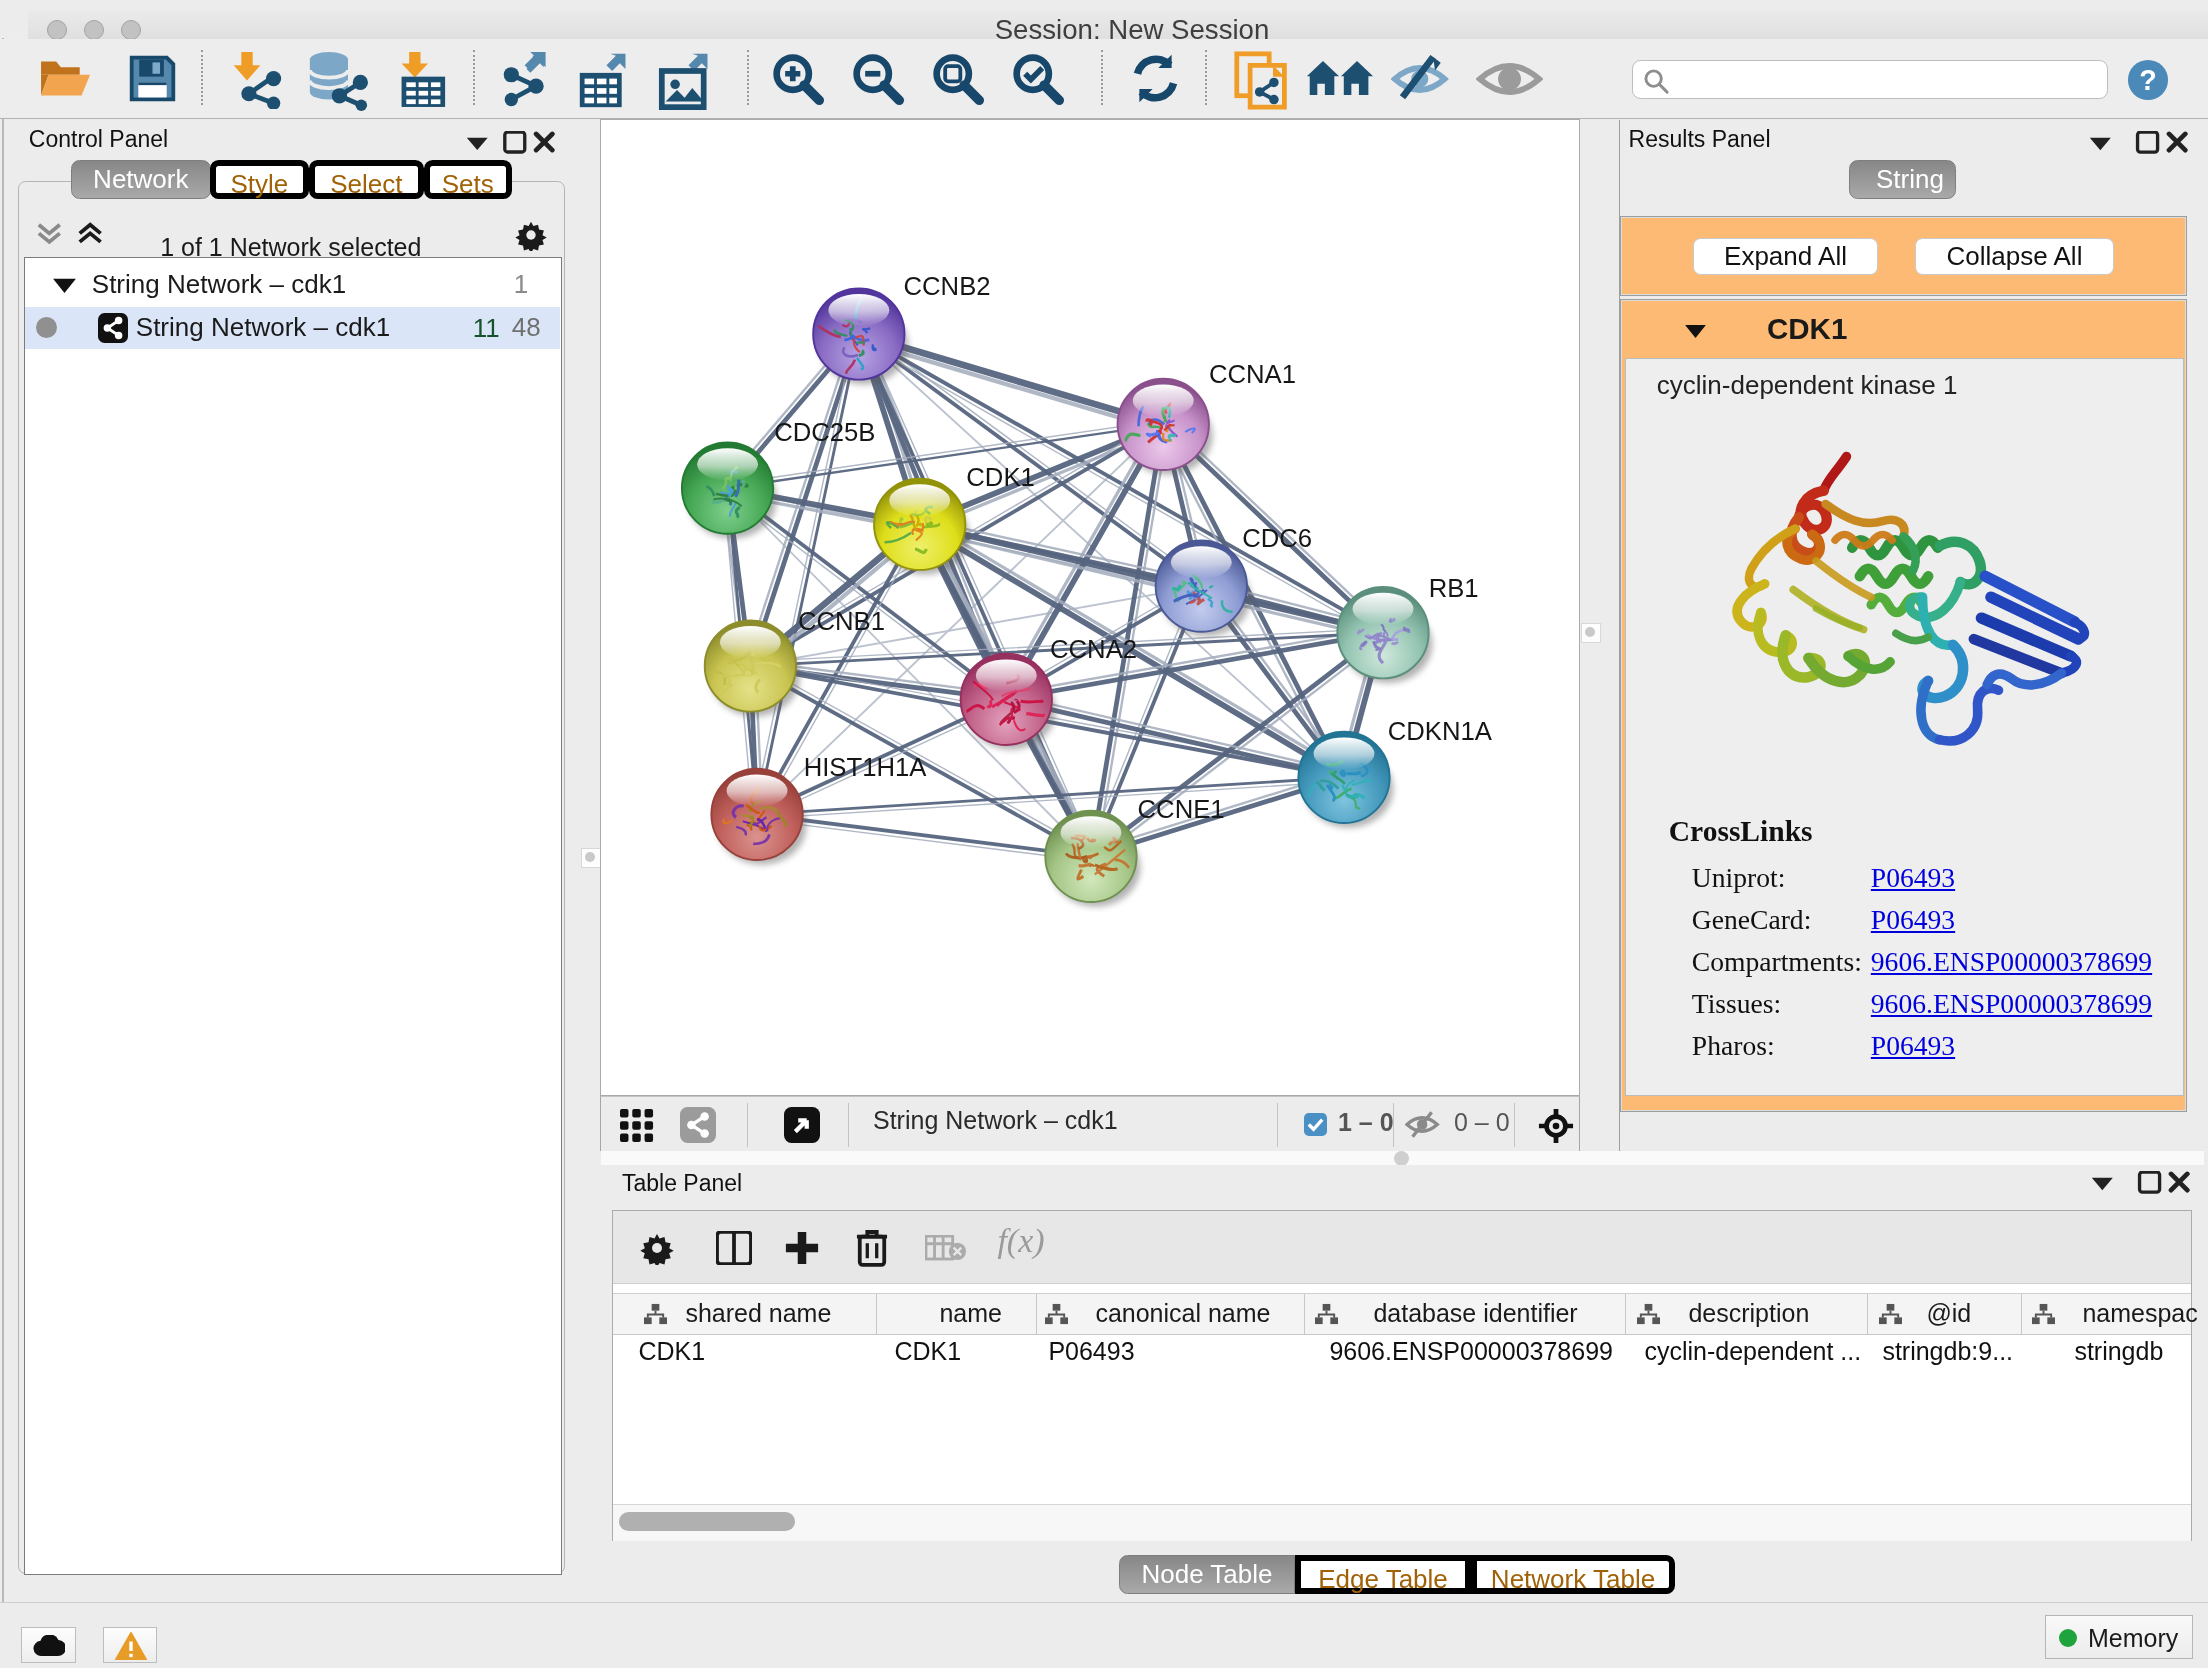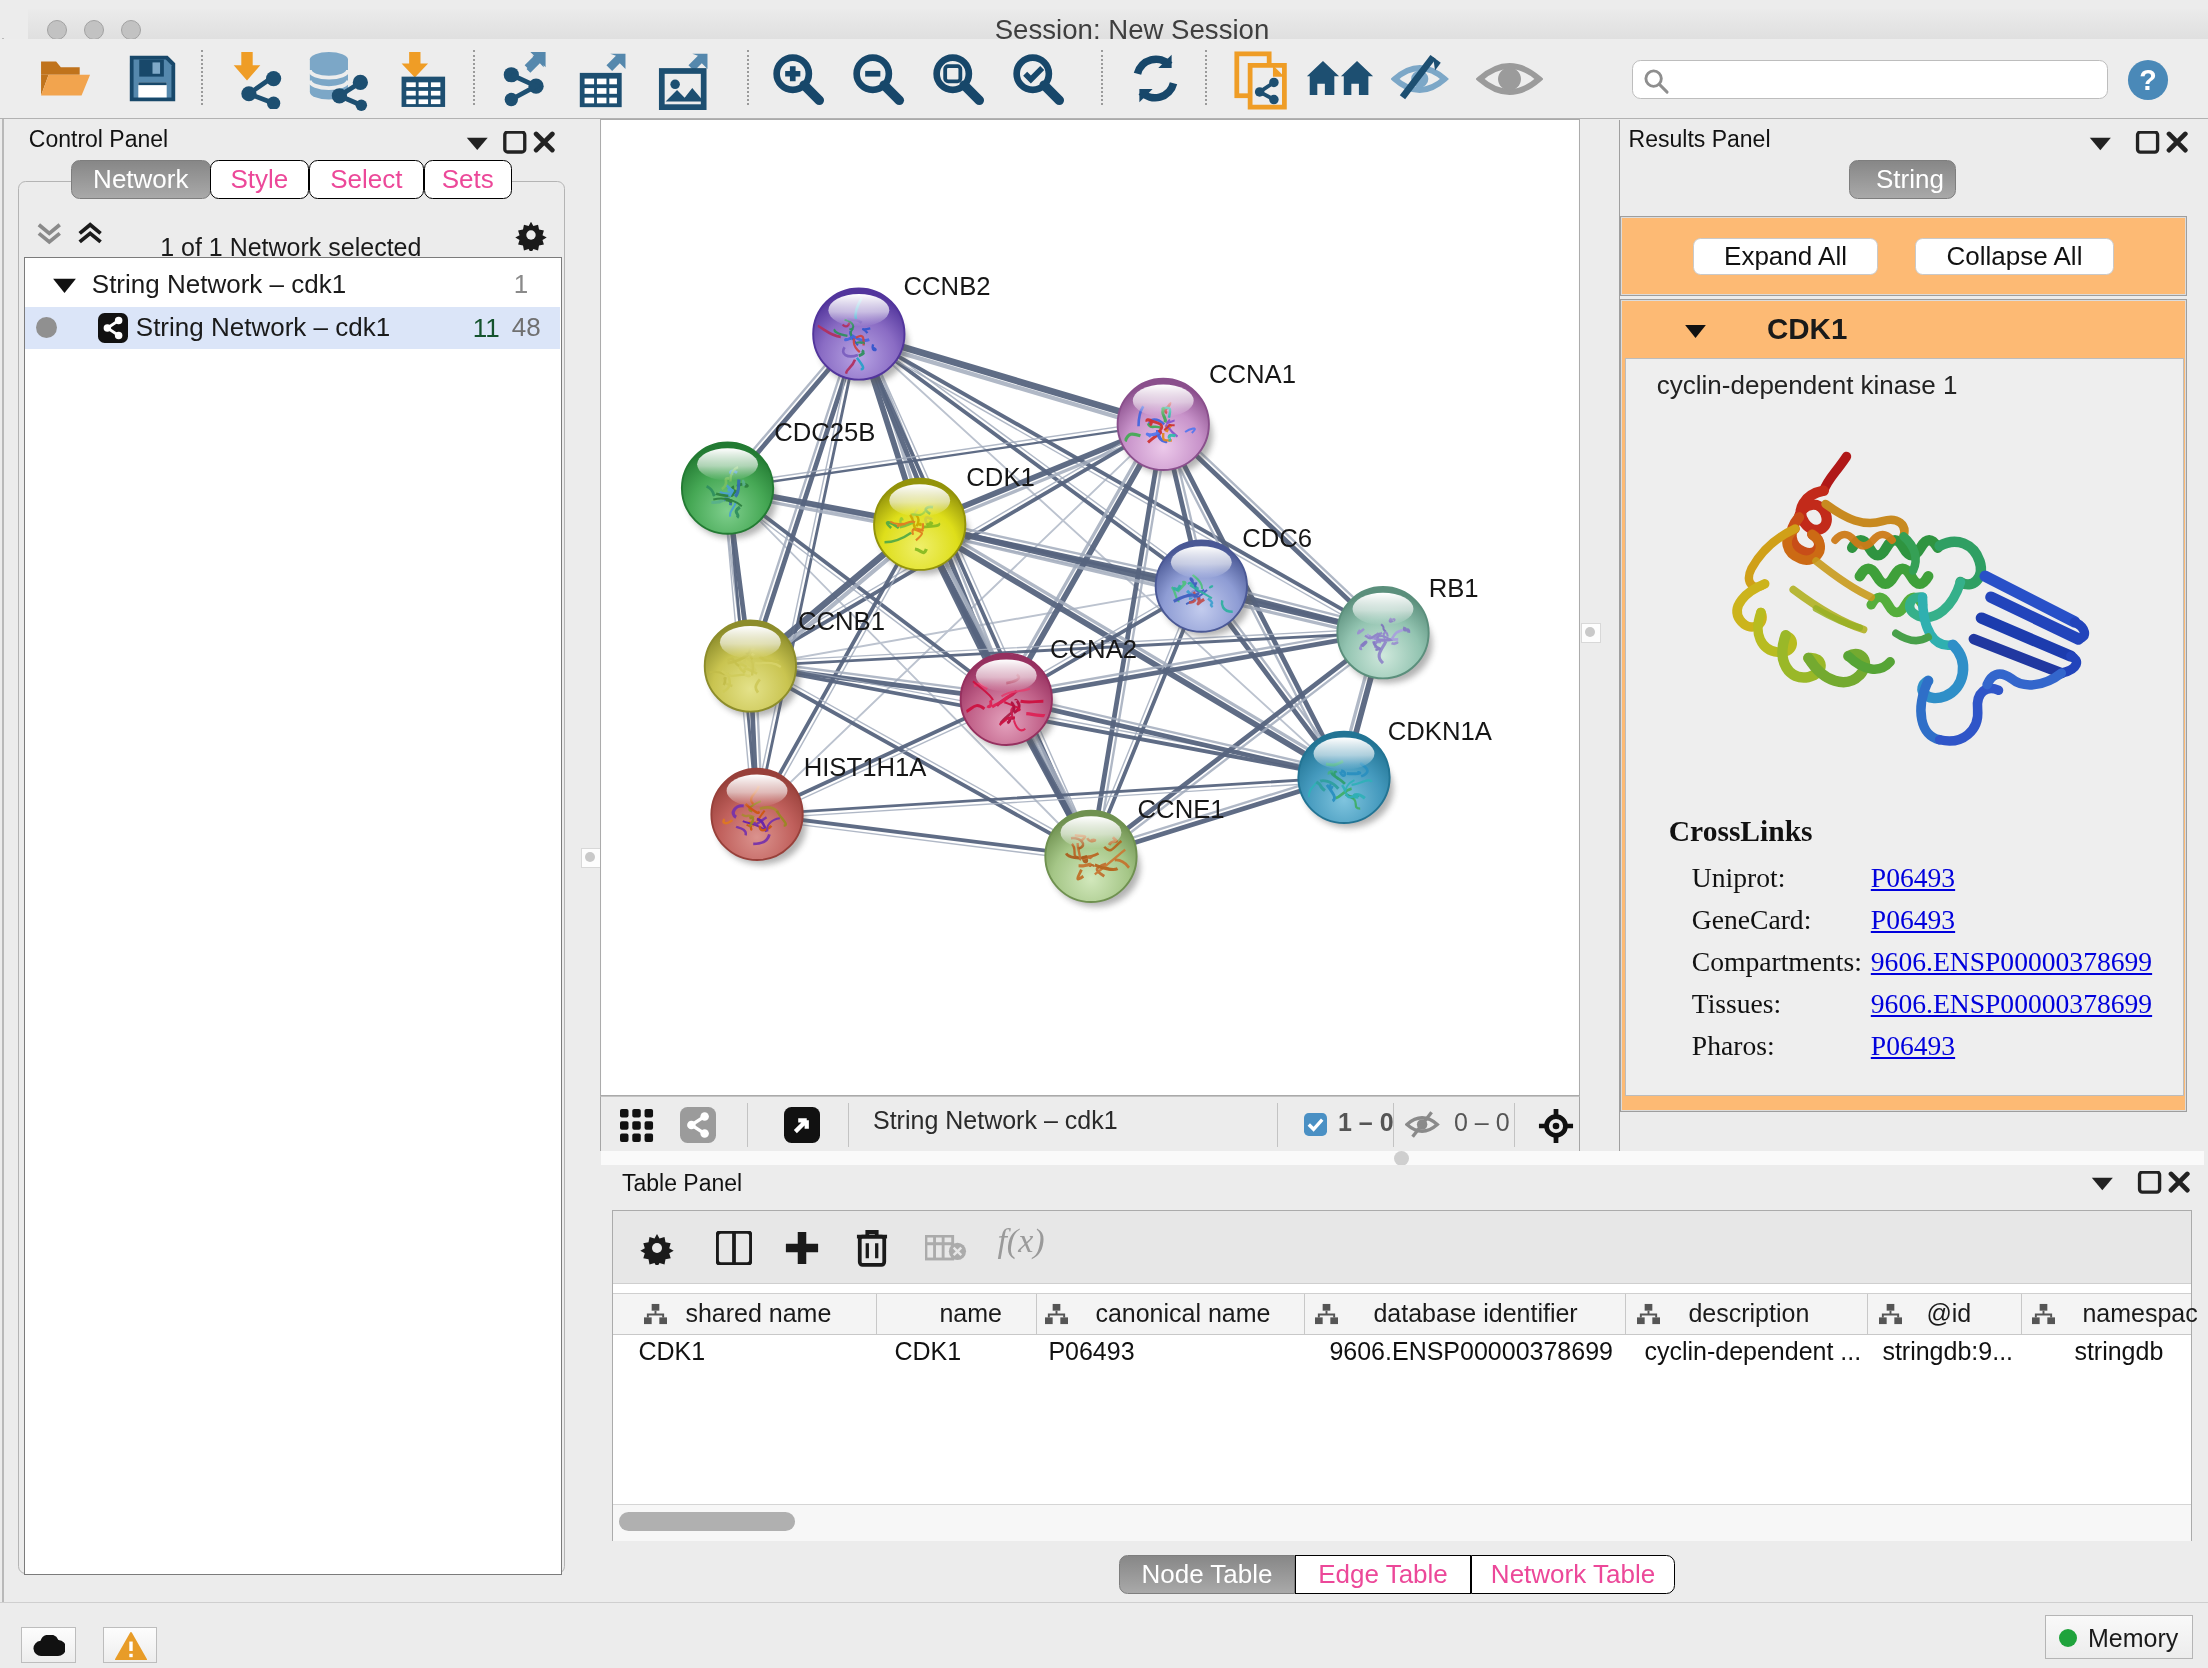--- a/index.html
+++ b/index.html
@@ -16,22 +16,22 @@
   
   #toolbar{left:0;top:39px;width:2208px;height:80px;background:#ededed;
       border-bottom:1px solid #b2b2b2;box-sizing:border-box;}
   .tbi{position:absolute;top:16px;}
   .tsep{position:absolute;top:11.4px;width:0;height:55px;
       border-left:2.9px dotted #9a9a9a;}
   #searchbox{position:absolute;left:1632px;top:21px;width:476px;height:39px;
       background:#fff;border:1.9px solid #bdbdbd;border-radius:8.6px;box-sizing:border-box;}
   
   .ptitle{font-size:23px;color:#111;}
-  .tab{position:absolute;height:39px;box-sizing:border-box;border:1px solid #000000;
-       background:#fff;border-radius:8.6px;text-align:center;font-size:26px;line-height:37px;color:#ec4899;}
+  .tab{position:absolute;height:39px;box-sizing:border-box;border:6px solid #000000;
+       background:#fff;border-radius:8.6px;text-align:center;font-size:26px;line-height:37px;color:#a16207;}
   .tabsel{background:linear-gradient(#878787,#a9a9a9);color:#fff;border:1px solid #7e7e7e;}
   .panelbox{position:absolute;border:1.9px solid #a5a5a5;background:#fdba74;box-sizing:border-box;}
   .btn{position:absolute;background:#fff;border:1px solid #c9c9c9;border-radius:7.6px;
        box-sizing:border-box;text-align:center;font-size:26px;color:#111;}
 </style>
 </head>
 <body>
 <div id="app">
   <div class="abs" style="left:1.9px;top:38px;width:1.9px;height:1630px;background:#b9b9b9;"></div>
   <div id="titlebar" class="abs">

